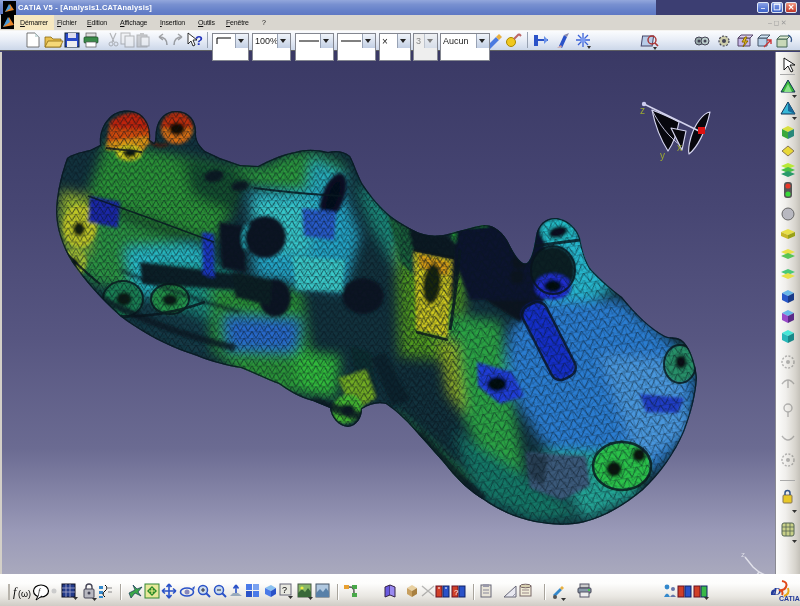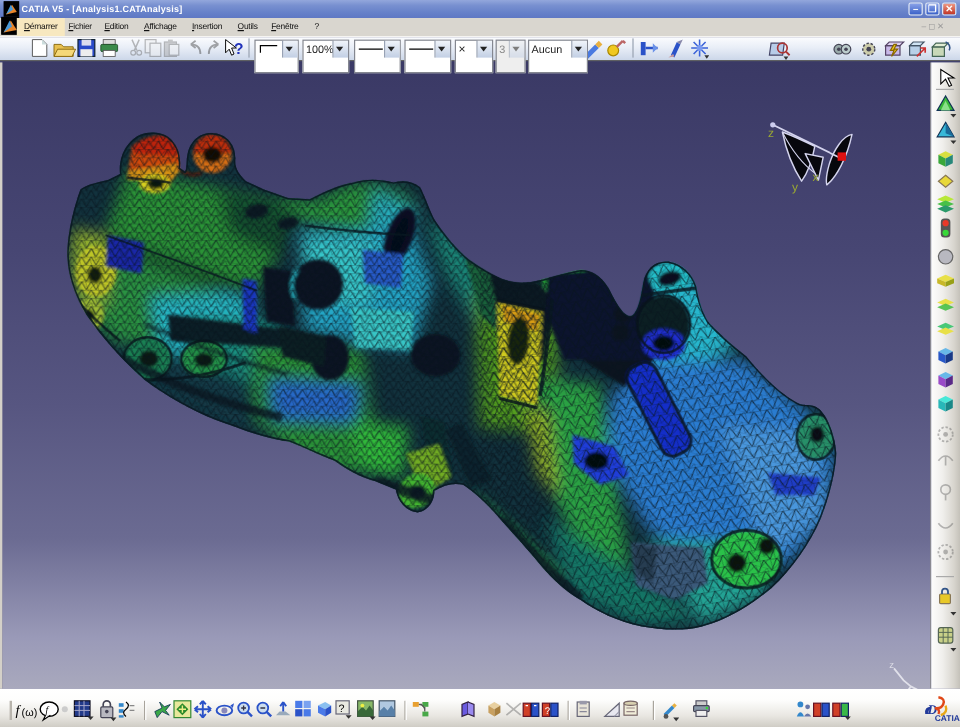--- a/index.html
+++ b/index.html
@@ -1,16 +1,16 @@
 <!DOCTYPE html>
 <html><head><meta charset="utf-8">
 <style>  html,body{margin:0;padding:0;width:800px;height:606px;overflow:hidden;
     font-family:"Liberation Sans",sans-serif;}
   #app{position:relative;width:800px;height:606px;background:#3c3e72;}
-  #title{position:absolute;left:0;top:0;width:800px;height:15px;
+  #title{position:absolute;left:0;top:0;width:656px;height:15px;
     background:linear-gradient(180deg,#95a9de 0%,#728cd2 30%,#667fc9 70%,#5c76c2 100%);
     background:linear-gradient(180deg,#93a7dc 0%,#7890d0 30%,#6681c9 70%,#5f78c4 100%);
     color:#fff;font-size:7.5px;font-weight:bold;}
   #title .txt{position:absolute;left:18px;top:3px;letter-spacing:0.2px;}
   #tlogo{position:absolute;left:3px;top:1px;width:13px;height:13px;background:#000;overflow:hidden;}
   .wbtn{position:absolute;top:2px;width:12px;height:11px;border-radius:2px;
     font-size:8px;line-height:9px;text-align:center;color:#fff;font-weight:bold;
     border:1px solid #dfe7f5;box-sizing:border-box;}
   #menubar{position:absolute;left:0;top:15px;width:800px;height:15px;
     background:#d9d6cf;font-size:7px;letter-spacing:-0.2px;color:#111;border-bottom:1px solid #f5f4f1;}

